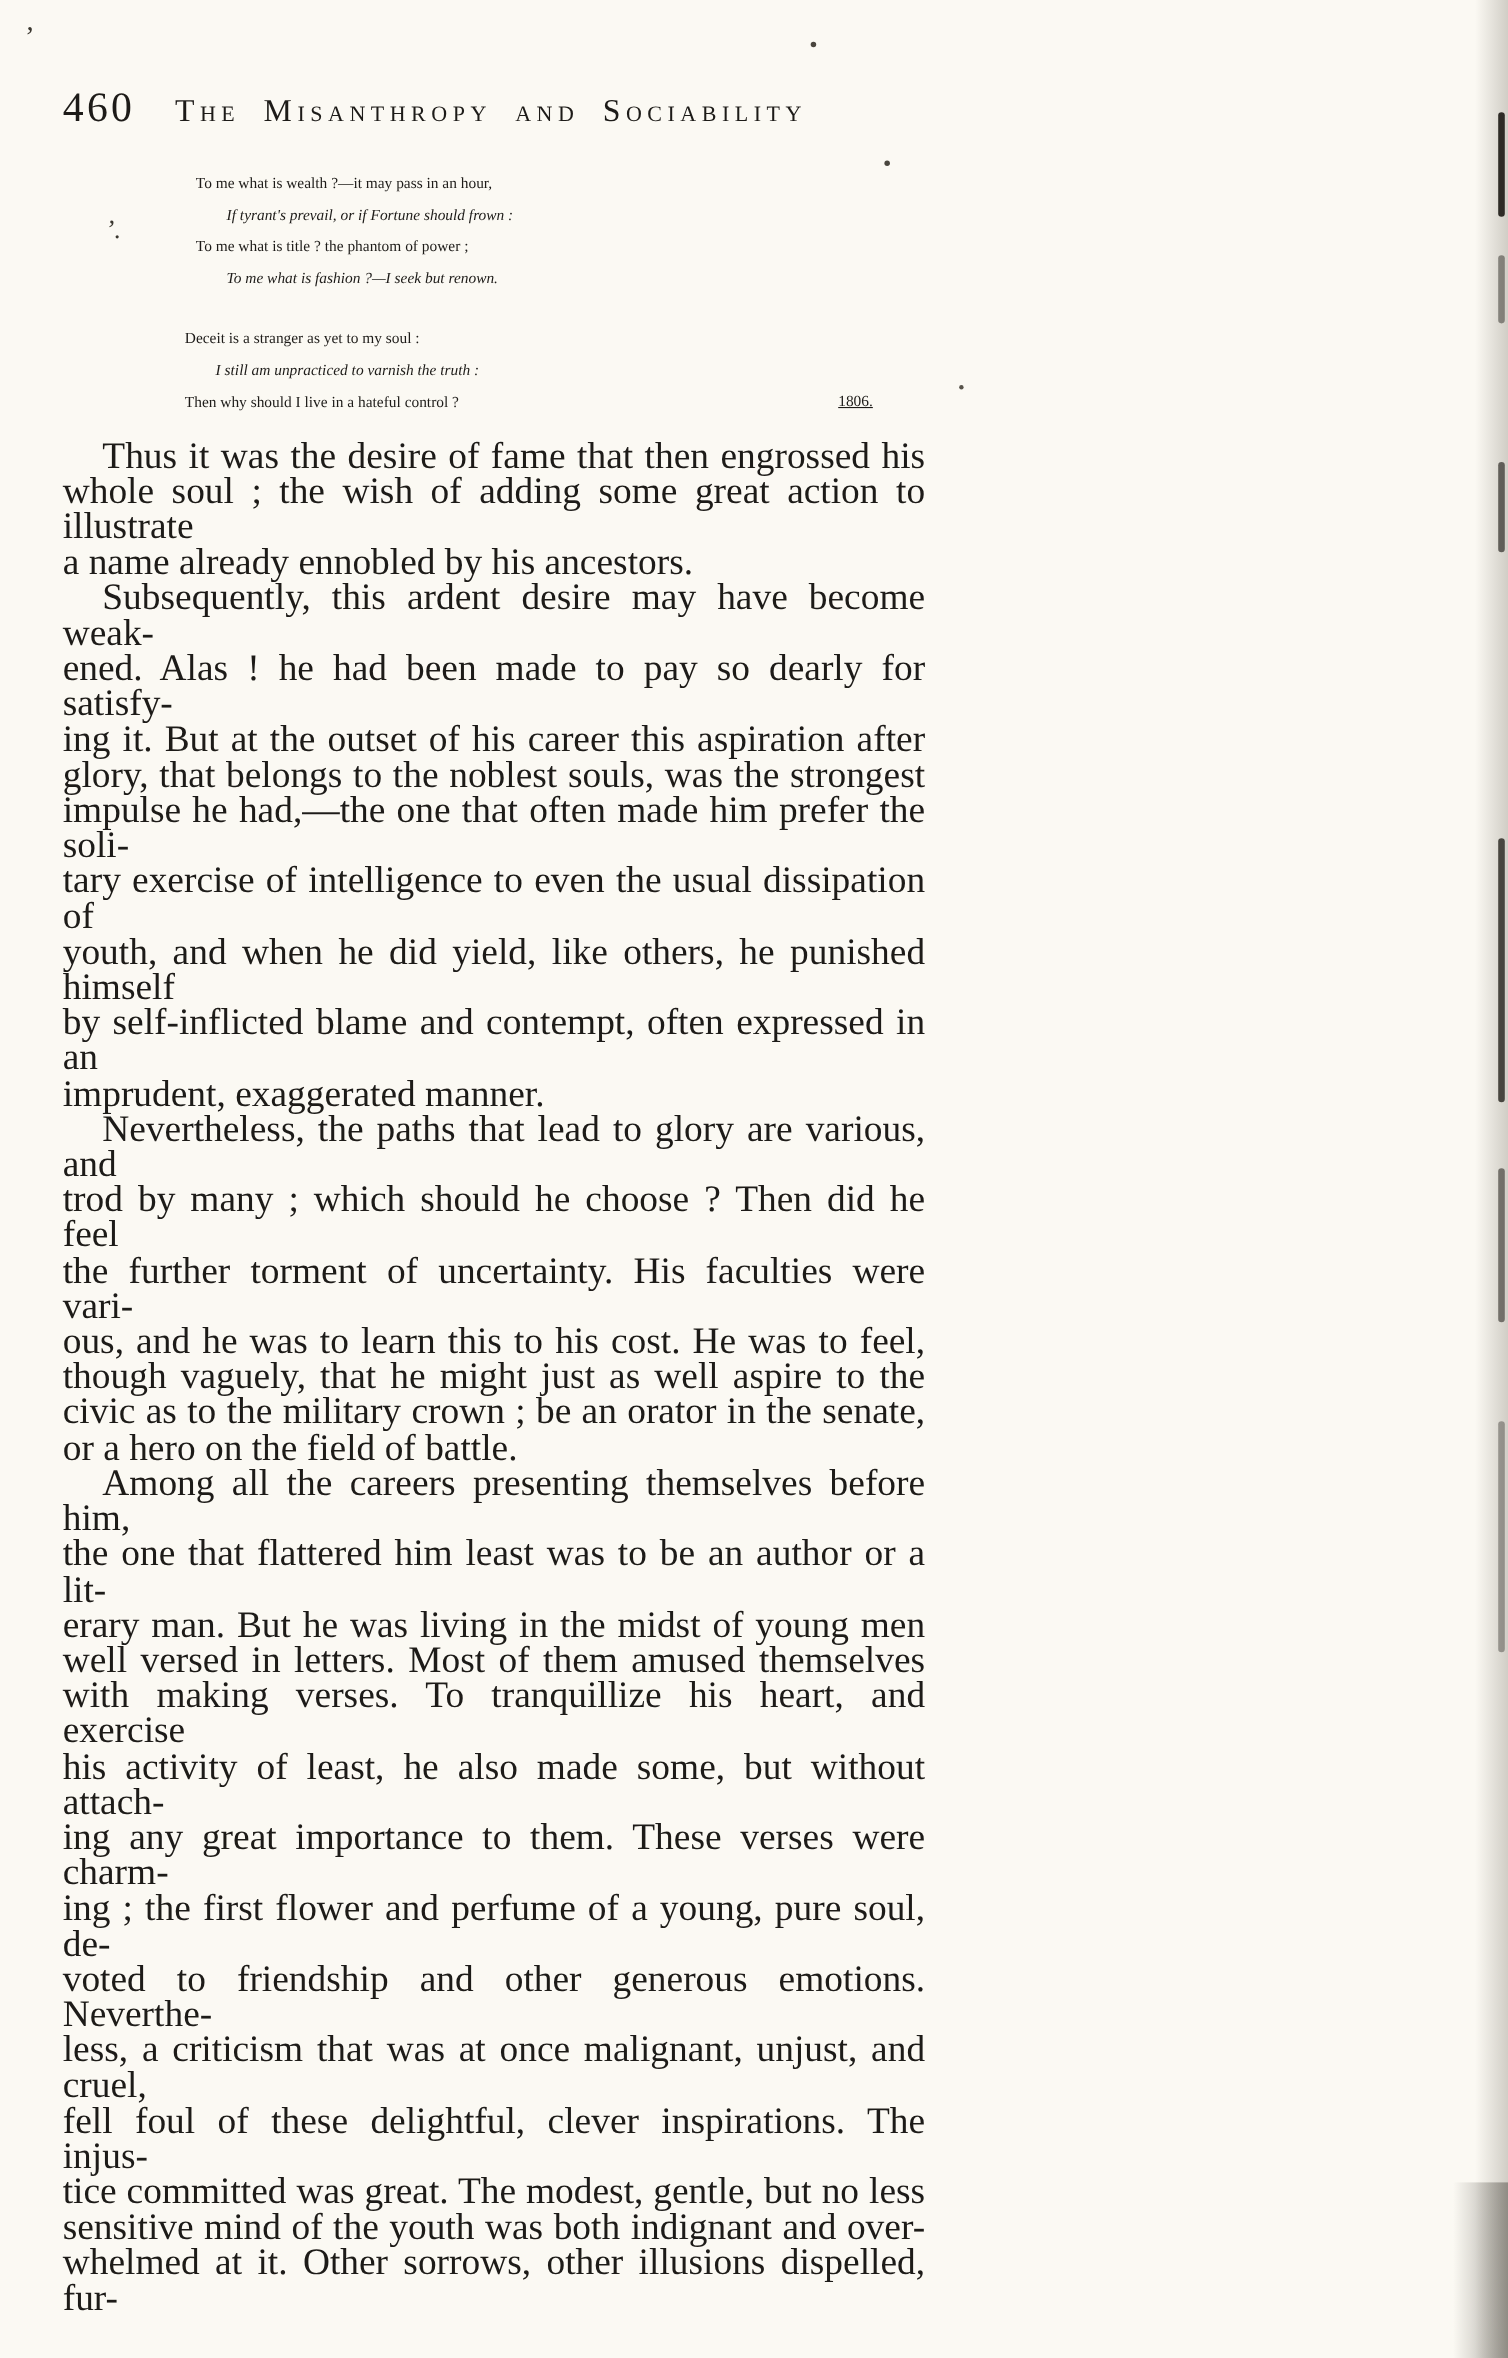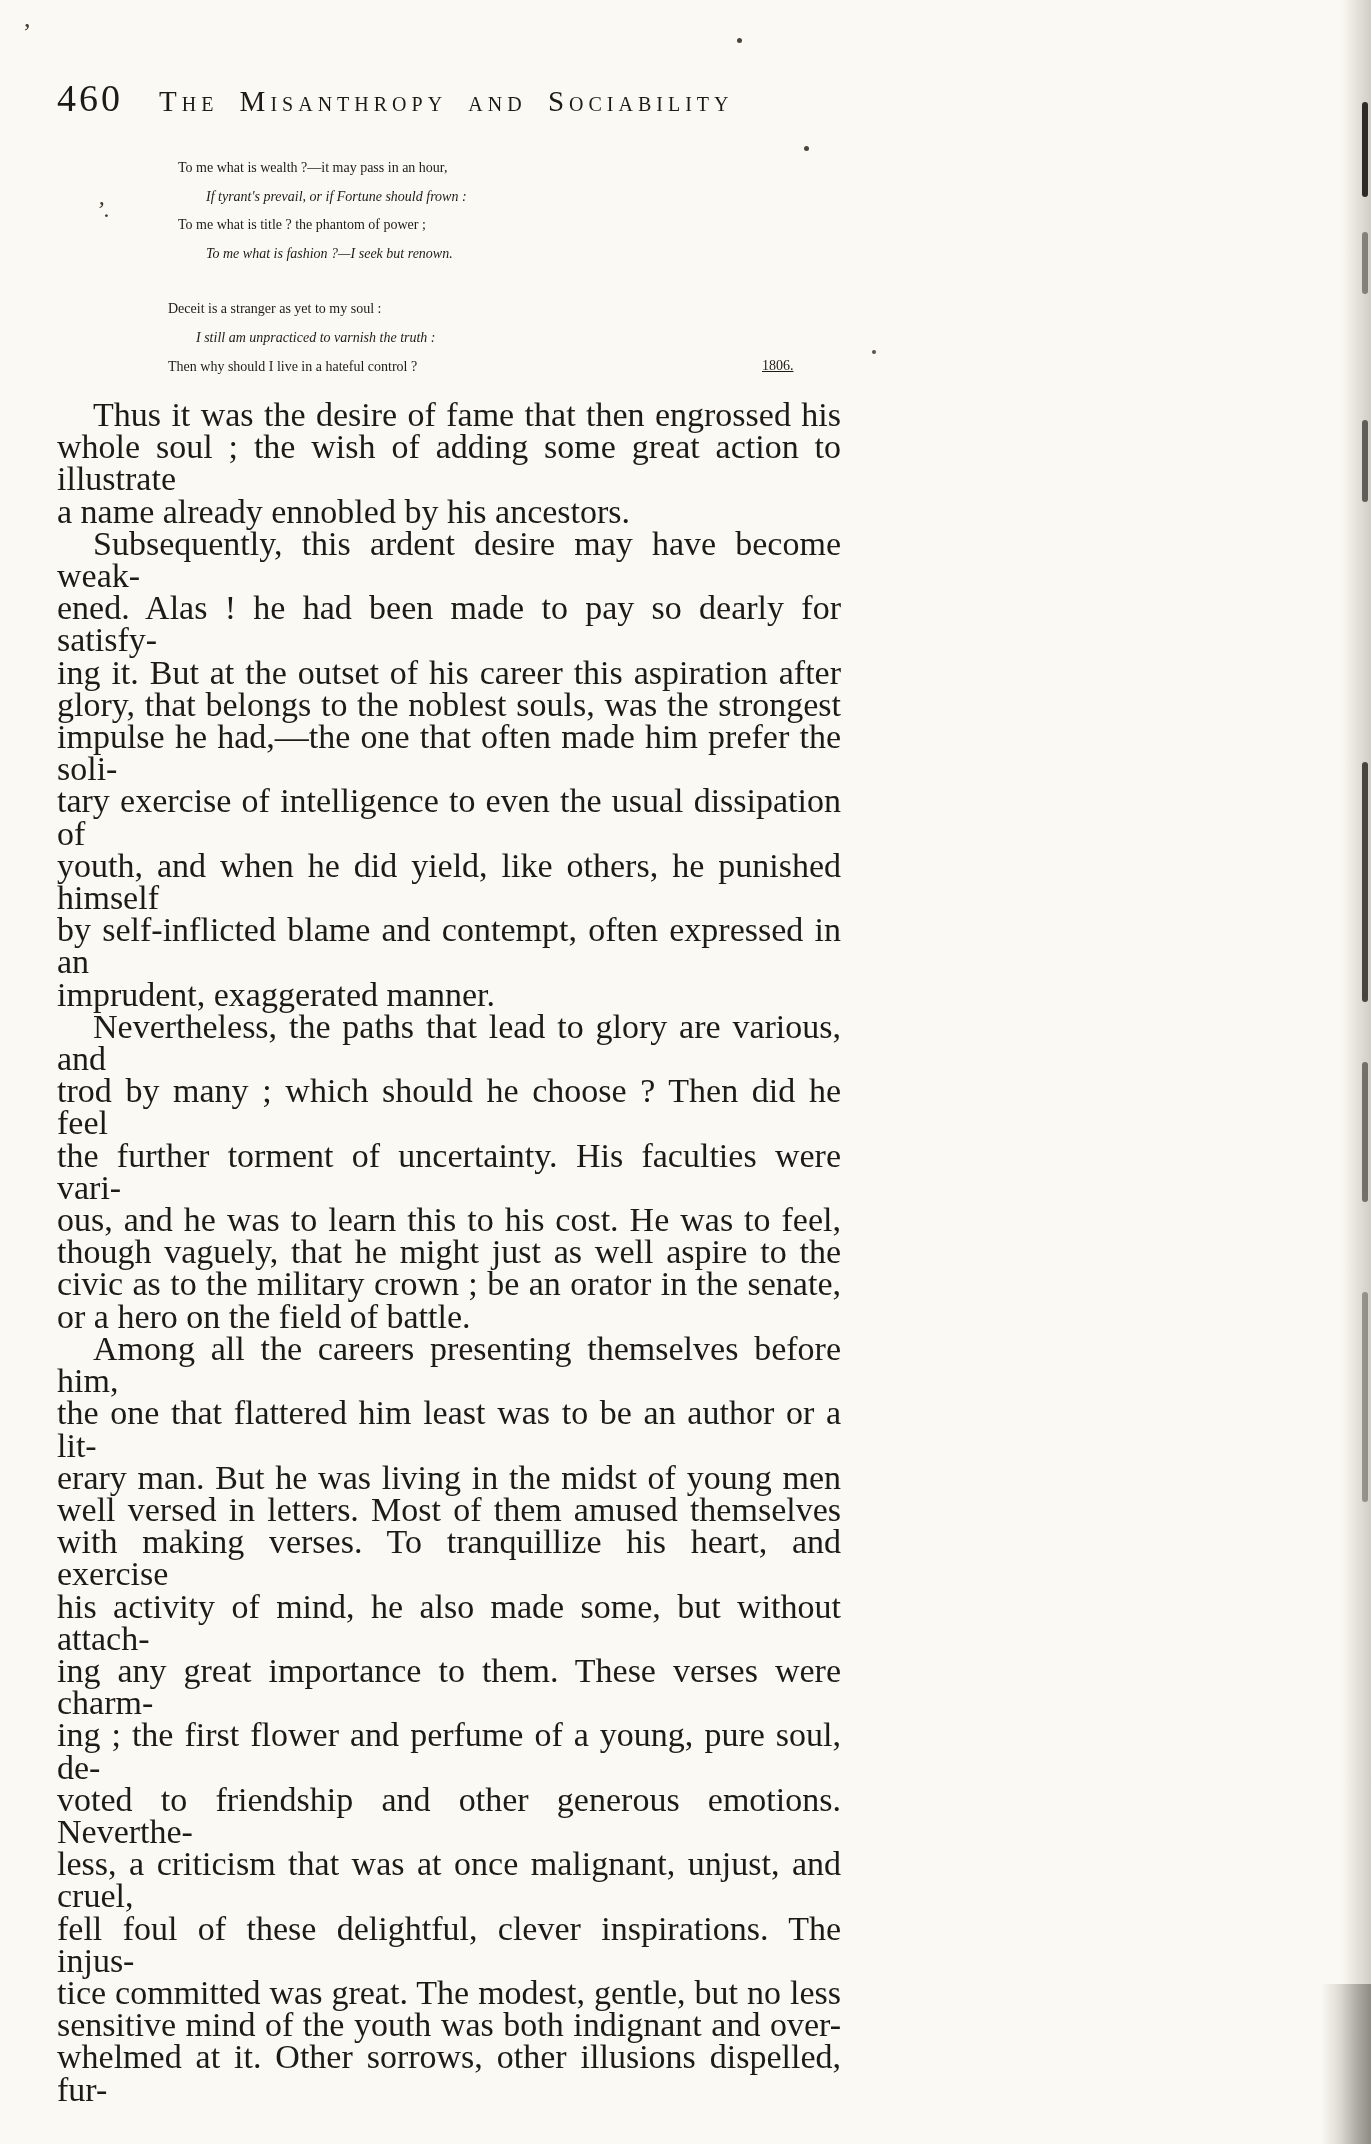--- a/index.html
+++ b/index.html
@@ -113,21 +113,21 @@
         <div class="tline">though vaguely, that he might just as well aspire to the</div>
         <div class="tline">civic as to the military crown ; be an orator in the senate,</div>
         <div class="tline last">or a hero on the field of battle.</div>
       </div>
       <div class="para">
         <div class="tline first">Among all the careers presenting themselves before him,</div>
         <div class="tline">the one that flattered him least was to be an author or a lit-</div>
         <div class="tline">erary man.  But he was living in the midst of young men</div>
         <div class="tline">well versed in letters.  Most of them amused themselves</div>
         <div class="tline">with making verses.  To tranquillize his heart, and exercise</div>
-        <div class="tline">his activity of mind, he also made some, but without attach-</div>
+        <div class="tline">his activity of least, he also made some, but without attach-</div>
         <div class="tline">ing any great importance to them.  These verses were charm-</div>
         <div class="tline">ing ; the first flower and perfume of a young, pure soul, de-</div>
         <div class="tline">voted to friendship and other generous emotions.  Neverthe-</div>
         <div class="tline">less, a criticism that was at once malignant, unjust, and cruel,</div>
         <div class="tline">fell foul of these delightful, clever inspirations.  The injus-</div>
         <div class="tline">tice committed was great.  The modest, gentle, but no less</div>
         <div class="tline">sensitive mind of the youth was both indignant and over-</div>
         <div class="tline last">whelmed at it.  Other sorrows, other illusions dispelled, fur-</div>
       </div>
     </div>

